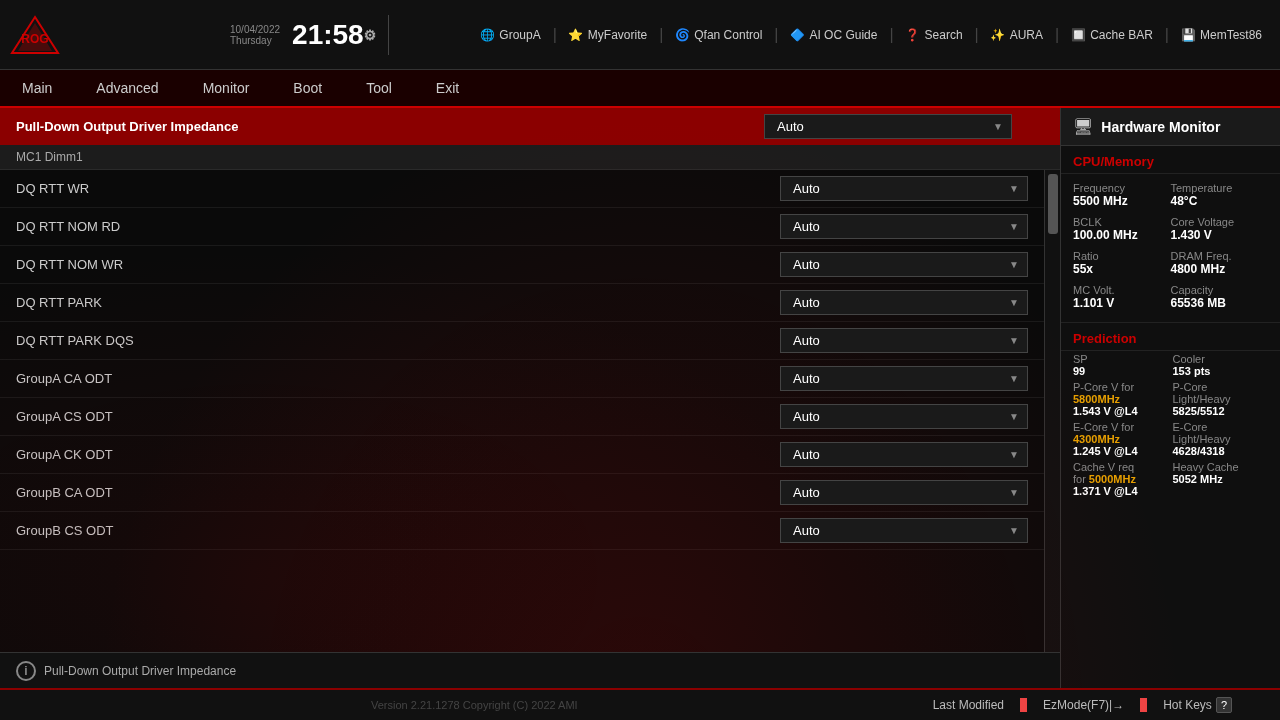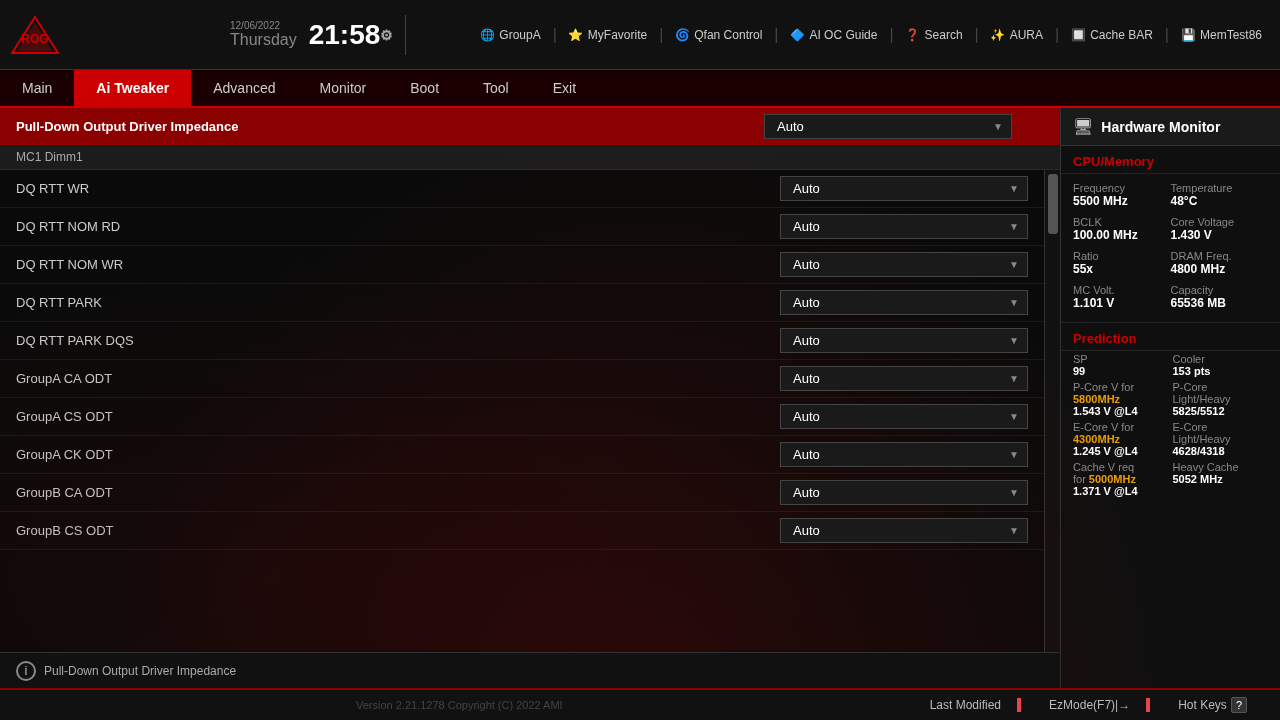--- a/index.html
+++ b/index.html
@@ -320,30 +320,30 @@
     
     .footer-shortcuts {
       position: relative;
       z-index: 10;
       background: #111;
       border-top: 2px solid #8b0000;
       height: 32px;
       display: flex;
       align-items: center;
       justify-content: flex-end;
-      padding: 0 17px;
-      gap: 12px;
+      padding: 0 32px;
+      gap: 0;
     }
 
     .footer-shortcut {
       display: flex;
       align-items: center;
       gap: 4px;
       padding: 0 16px;
-      border-right: 4px solid #ef4444;
+      border-right: 7px solid #ef4444;
       color: #bbb;
       font-size: 12px;
       cursor: pointer;
     }
 
     .footer-shortcut:last-child {
       border-right: none;
     }
 
     .shortcut-key {
@@ -403,22 +403,22 @@
     <div class="logo-area">
 
       <svg class="rog-logo" viewBox="0 0 50 40" xmlns="http://www.w3.org/2000/svg">
         <polygon points="25,2 48,38 2,38" fill="none" stroke="#c00" stroke-width="2"></polygon>
         <polygon points="25,8 42,36 8,36" fill="#c00" opacity="0.3"></polygon>
         <text x="25" y="28" text-anchor="middle" font-size="12" font-weight="bold" fill="#c00">ROG</text>
       </svg>
     </div>
 
     <div style="display:flex; flex-direction:column; margin-right:12px;">
-      <span style="color:#888; font-size:10px;">12/06/2022</span>
-      <span style="color:#888; font-size:16px;">Thursday</span>
+      <span style="color:#888; font-size:10px;">10/04/2022</span>
+      <span style="color:#888; font-size:10px;">Thursday</span>
     </div>
     <div class="time-display">
       <span>21:58</span>
       <span class="gear-icon-sm">⚙</span>
     </div>
 
     <div style="width:1px; background:#444; height:40px; margin:0 12px;"></div>
 
     <div class="header-nav">
       <div class="header-nav-item">
@@ -458,21 +458,20 @@
       <span class="header-sep">|</span>
       <div class="header-nav-item">
         <span>💾</span>
         <span>MemTest86</span>
       </div>
     </div>
   </div>
 
   <div class="menubar">
     <div class="menu-item">Main</div>
-    <div class="menu-item active">Ai Tweaker</div>
     <div class="menu-item">Advanced</div>
     <div class="menu-item">Monitor</div>
     <div class="menu-item">Boot</div>
     <div class="menu-item">Tool</div>
     <div class="menu-item">Exit</div>
   </div>
 
   <div class="content-area" style="flex:1; min-height:0;">
 
     <div class="left-panel">

